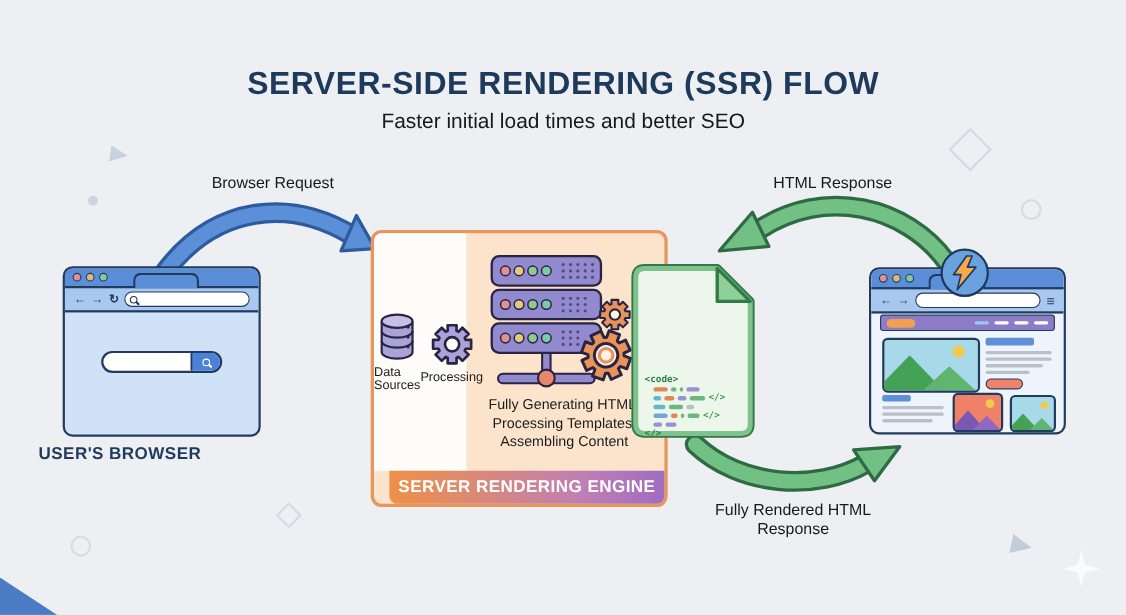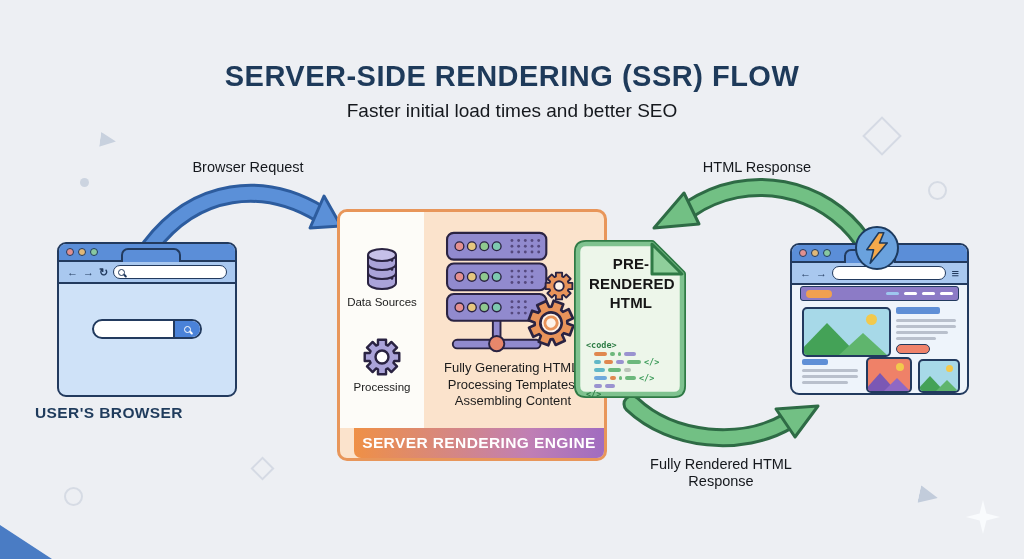--- a/index.html
+++ b/index.html
@@ -30,21 +30,21 @@
   .mag::before{content:"";position:absolute;left:0;top:0;width:5px;height:5px;border:1.4px solid #223a5e;border-radius:50%;}
   .mag::after{content:"";position:absolute;left:5.5px;top:5.5px;width:1.6px;height:3.5px;background:#223a5e;
               transform:rotate(-45deg);border-radius:1px;}
   .magw::before{border-color:#fff;}
   .magw::after{background:#fff;}
 
   
   .engine{position:absolute;left:337px;top:209px;width:270px;height:252px;background:#fbe3cc;
           border:3px solid #e8965a;border-radius:10px;box-sizing:border-box;}
   .engcol{position:absolute;left:0;top:0;bottom:30px;width:84px;background:#fdfcf8;
-          border-radius:7px 0 0 0;display:flex;flex-direction:column;align-items:center;
+          border-radius:7px 0 0 0;display:flex;flex-direction:row;align-items:center;
           justify-content:space-evenly;padding:6px 0;box-sizing:border-box;}
   .engitem{display:flex;flex-direction:column;align-items:center;gap:3px;}
   .englabel{font-size:11.5px;color:#1b1b1b;font-weight:500;}
   .banner{position:absolute;left:14px;right:0;bottom:0;height:30px;border-radius:0 0 7px 7px;
           background:linear-gradient(90deg,#ef9046,#c07fb4 70%,#a06cc0);
           display:flex;align-items:center;justify-content:center;}
   .bannertext{color:#fff;font-size:15.5px;font-weight:800;letter-spacing:.4px;}
   .engdesc{position:absolute;left:92px;top:148px;width:162px;font-size:13px;font-weight:500;
            color:#1c1c1c;line-height:1.28;text-align:center;}
 
@@ -244,21 +244,20 @@
       <span class="bannertext">SERVER RENDERING ENGINE</span>
     </div>
   </div>
 
   <div class="doc">
     <svg width="122" height="162" viewBox="0 0 122 162" class="abs" style="left:0;top:0;">
       <path d="M16,6 H82 L112,36 V148 Q112,156 104,156 H16 Q8,156 8,148 V14 Q8,6 16,6 Z" fill="#edf6ea" stroke="#2f7a45" stroke-width="8" stroke-linejoin="round"></path>
       <path d="M16,6 H82 L112,36 V148 Q112,156 104,156 H16 Q8,156 8,148 V14 Q8,6 16,6 Z" fill="#edf6ea" stroke="#7fc28f" stroke-width="4.5" stroke-linejoin="round"></path>
       <path d="M82,6 L112,36 H82 Z" fill="#8fcf9b" stroke="#2f7a45" stroke-width="3" stroke-linejoin="round"></path>
     </svg>
-    <div class="doctitle">PRE-RENDERED HTML</div>
     <div class="codeblock">
       <div class="codetag">&lt;code&gt;</div>
       <div class="crow ind">
         <span class="dash" style="width:13px;background:#e08850;"></span>
           <span class="dash" style="width:5px;background:#6cb87c;"></span>
           <span class="dash" style="width:3px;background:#6cb87c;"></span>
           <span class="dash" style="width:12px;background:#9a93d0;"></span>
       </div>
       <div class="crow ind">
         <span class="dash" style="width:7px;background:#62b8c8;"></span>

